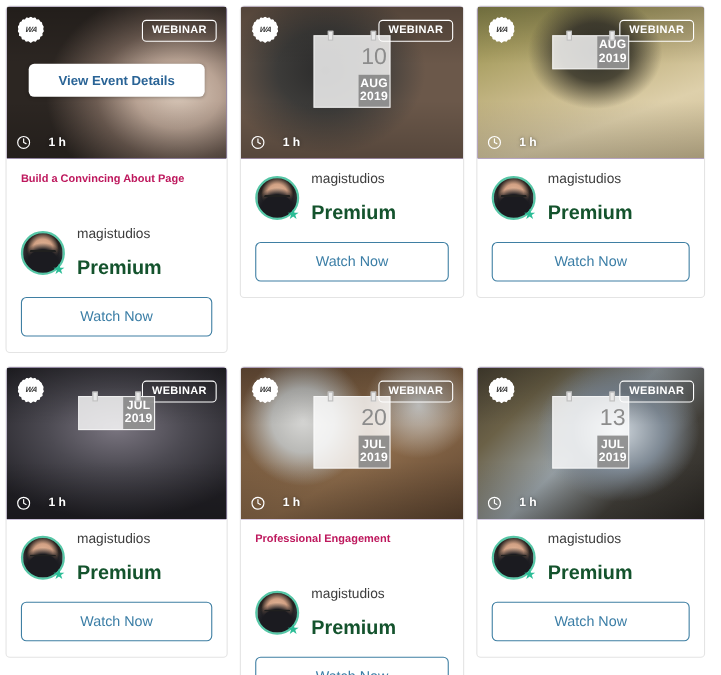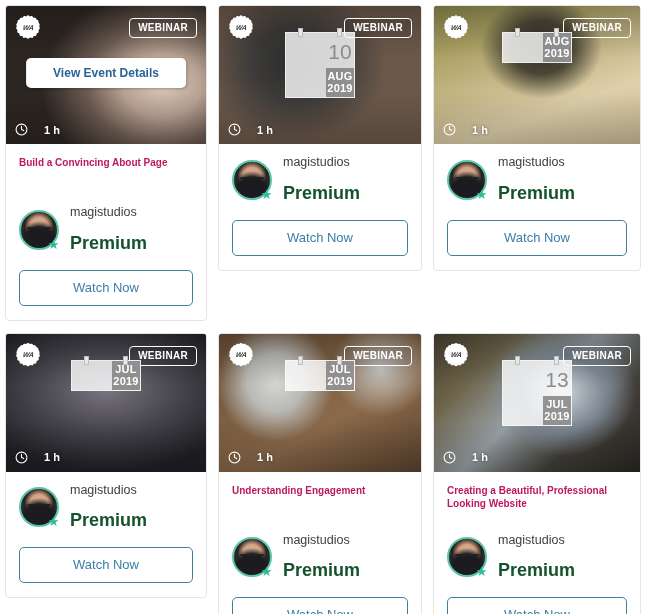--- a/index.html
+++ b/index.html
@@ -412,32 +412,33 @@
   <div class="card-cell">
   <div class="card">
     <div class="media">
       <div class="photo ph-hands"></div>
       <div class="shade"></div>
       <div class="seal">
             <span>WA</span>
           </div>
       <div class="type-badge">WEBINAR</div>
       <div class="datechip">
+        <span class="day">20</span>
         <span class="my">JUL 2019</span>
       </div>
       <div class="duration">
         <svg class="clock-ic" viewBox="0 0 24 24">
               <circle cx="12" cy="12" r="10" fill="none" stroke="#fff" stroke-width="2"></circle>
               <path d="M12 6v6l4 2" fill="none" stroke="#fff" stroke-width="2" stroke-linecap="round"></path>
             </svg>
         <span>1 h</span>
       </div>
     </div>
     <div class="cbody">
-      <div class="title">Understanding Engagement</div>
+      <div class="title">Professional Engagement</div>
       <div class="author-row">
         <div class="avatar-wrap">
           <div class="avatar">
                 <div class="glasses"></div>
               </div>
           <div class="star-badge">★</div>
         </div>
         <div class="author-meta">
           <div class="author-name">magistudios</div>
           <div class="author-tier">Premium</div>
@@ -463,21 +464,20 @@
       </div>
       <div class="duration">
         <svg class="clock-ic" viewBox="0 0 24 24">
               <circle cx="12" cy="12" r="10" fill="none" stroke="#fff" stroke-width="2"></circle>
               <path d="M12 6v6l4 2" fill="none" stroke="#fff" stroke-width="2" stroke-linecap="round"></path>
             </svg>
         <span>1 h</span>
       </div>
     </div>
     <div class="cbody">
-      <div class="title">Creating a Beautiful, Professional Looking Website</div>
       <div class="author-row">
         <div class="avatar-wrap">
           <div class="avatar">
                 <div class="glasses"></div>
               </div>
           <div class="star-badge">★</div>
         </div>
         <div class="author-meta">
           <div class="author-name">magistudios</div>
           <div class="author-tier">Premium</div>

